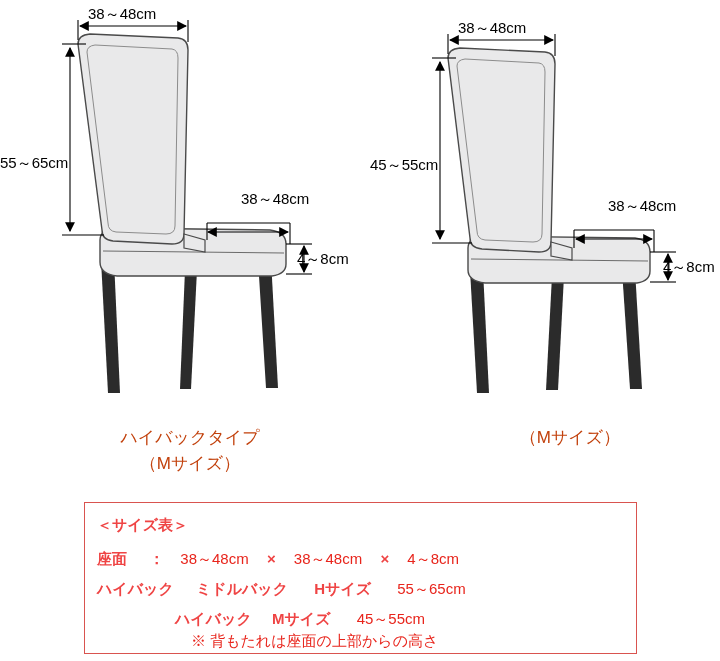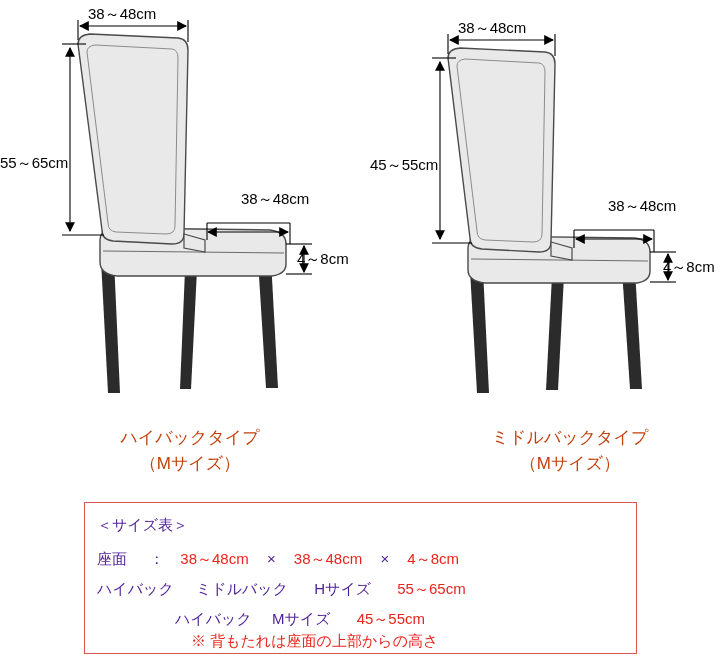--- a/index.html
+++ b/index.html
@@ -37,21 +37,21 @@
     box-sizing:border-box;
   }
   .tbl-line{
     position:absolute;
     font-size:15px;
     white-space:nowrap;
     color:#1d3fb5;
     line-height:20px;
   }
   .red{color:#e8251c;}
-  .blue{color:#4c1d95;}
+  .blue{color:#ef4444;font-weight:bold;}
 </style>
 </head>
 <body>
 
 <div class="stage">
 
   <svg class="diagram" viewBox="0 0 720 661">
     <defs>
       <marker id="arrH" markerWidth="9" markerHeight="9" refX="8" refY="4.5" orient="auto">
         <path d="M0,0 L9,4.5 L0,9 z" fill="#000"></path>
@@ -147,21 +147,20 @@
     <div>ハイバックタイプ</div>
     <div>（Mサイズ）</div>
   </div>
 
   <div class="dim-label" style="left:458px;top:11px;">38～48cm</div>
   <div class="dim-label" style="left:370px;top:148px;">45～55cm</div>
   <div class="dim-label" style="left:608px;top:189px;">38～48cm</div>
   <div class="dim-label" style="left:663px;top:250px;">4～8cm</div>
 
   <div class="caption" style="left:430px;top:417px;width:280px;">
-    <div>ミドルバックタイプ</div>
     <div>（Mサイズ）</div>
   </div>
 
   <div class="table-box">
     <div class="tbl-line blue" style="left:12px;top:12px;">＜サイズ表＞</div>
 
     <div class="tbl-line" style="left:12px;top:46px;">
       <span class="blue">座面</span>
       <span class="blue" style="margin-left:18px;">：</span>
       <span class="red" style="margin-left:12px;">38～48cm</span>

